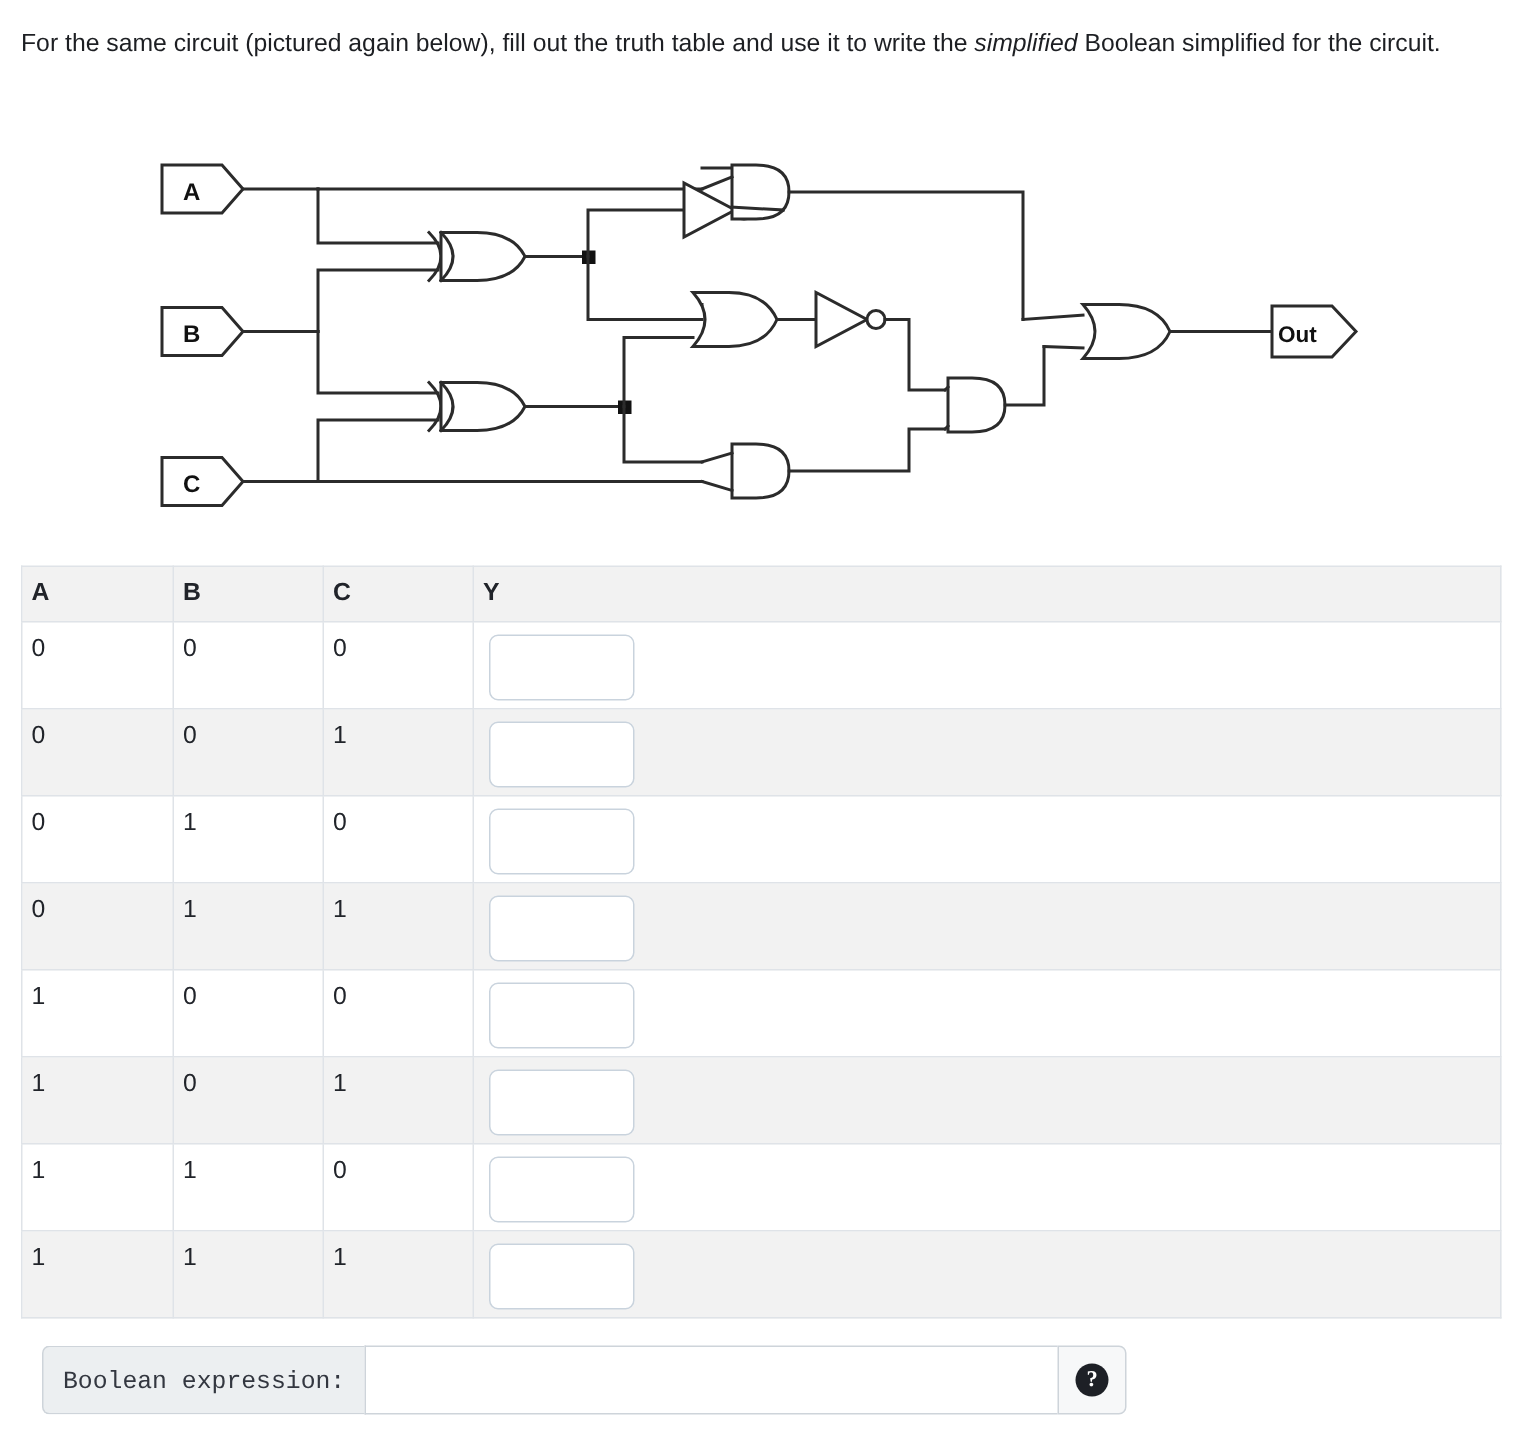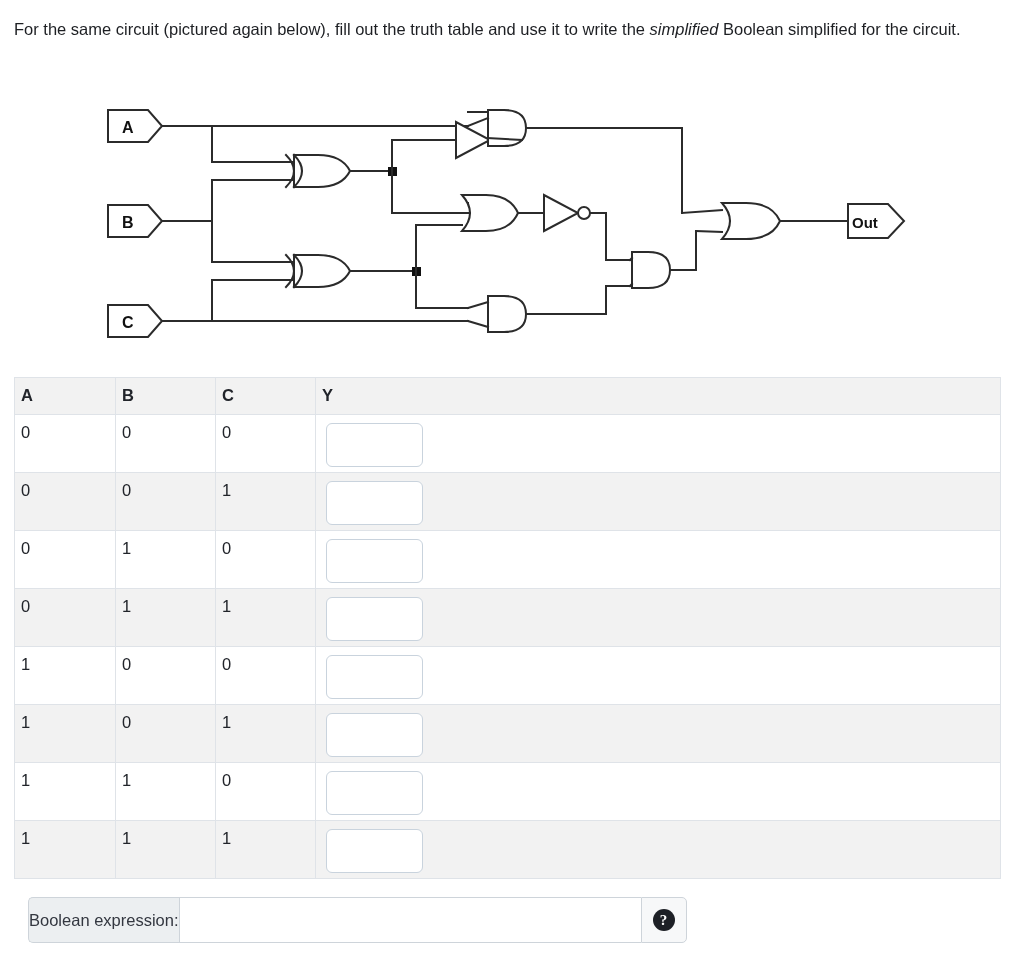--- a/index.html
+++ b/index.html
@@ -83,24 +83,25 @@
     display: flex;
     align-items: stretch;
     height: 46px;
   }
   .bexpr-label {
     background: #eceff1;
     border: 1px solid #ced4da;
     border-right: none;
     border-radius: 5px 0 0 5px;
     display: flex; align-items: center;
-    padding: 0 0;
+    padding: 0 13px;
     font-size: 16.5px;
     color: #333740;
     white-space: nowrap;
+    font-family: Liberation Mono, monospace;
   }
   .bexpr-input {
     width: 462px;
     background: #ffffff;
     border: 1px solid #ced4da;
     border-right: none;
     font-family: "Liberation Sans", sans-serif;
     font-size: 16px;
     padding: 0 10px;
     color: #21242a;

